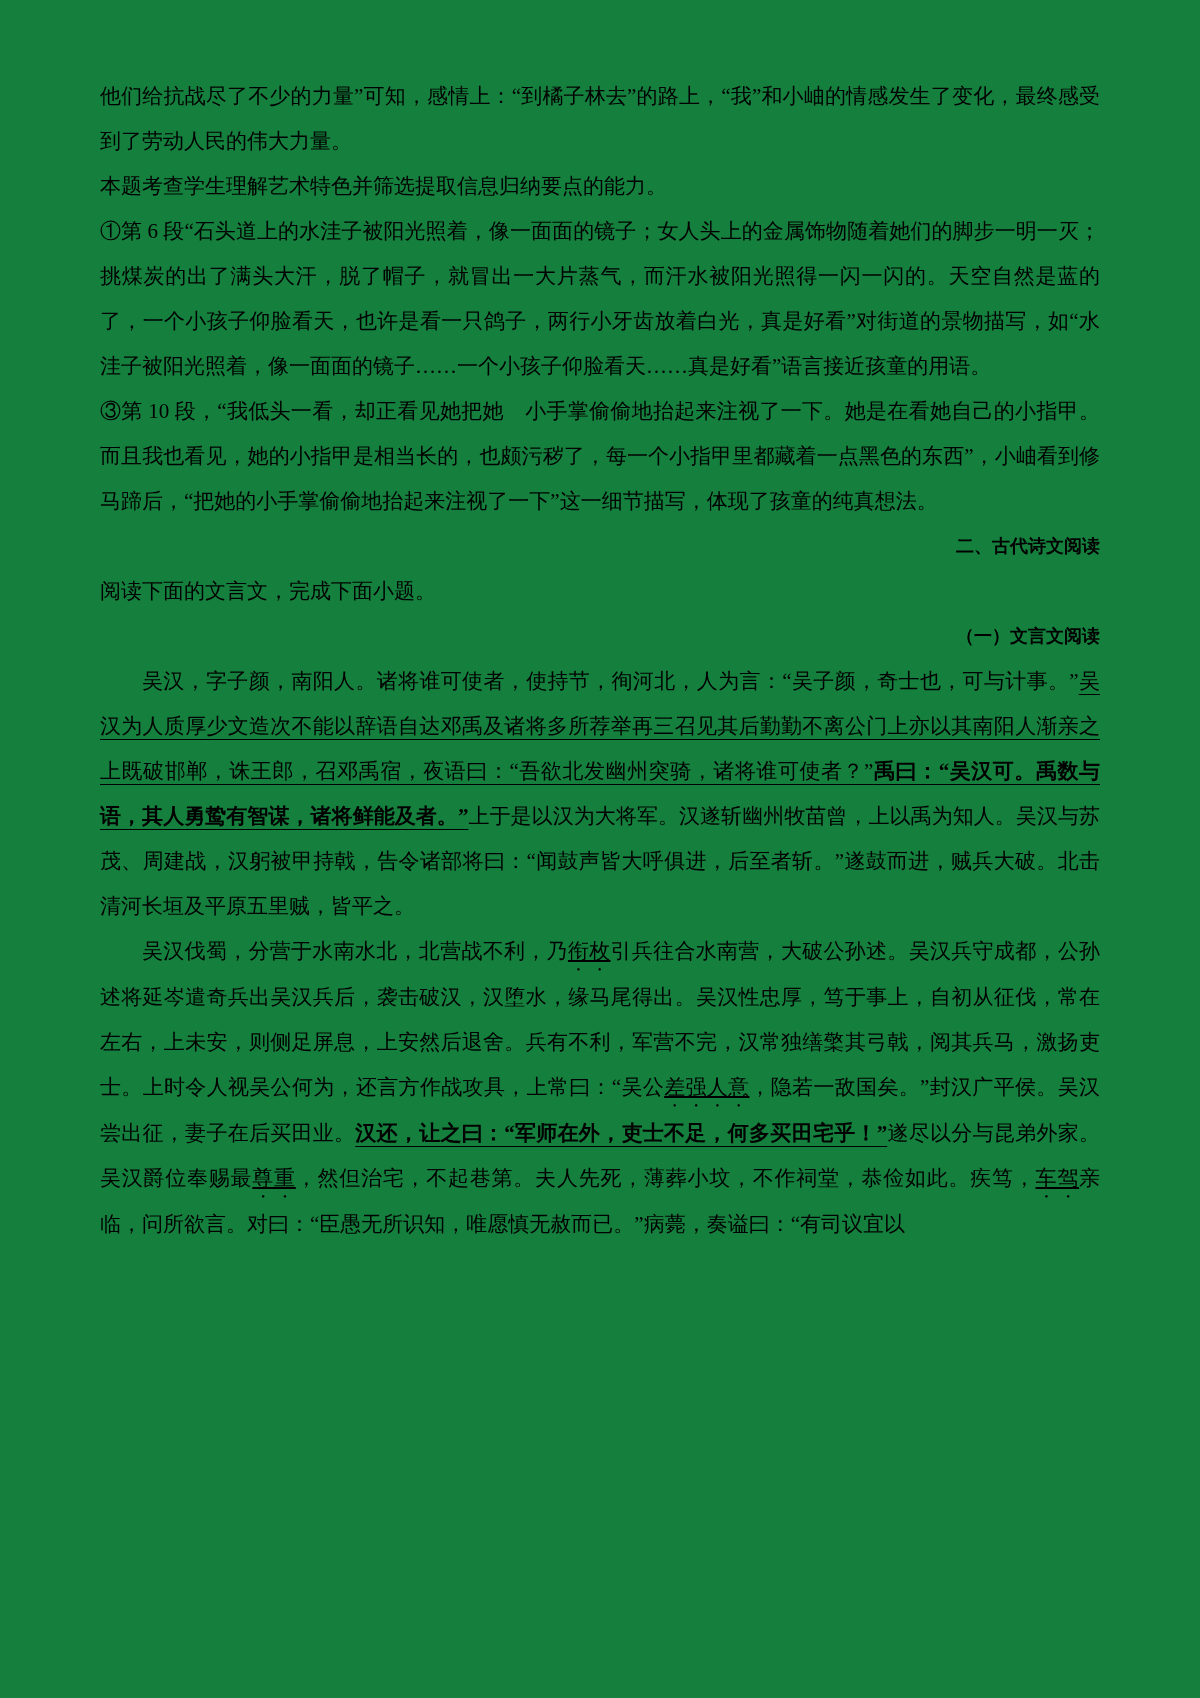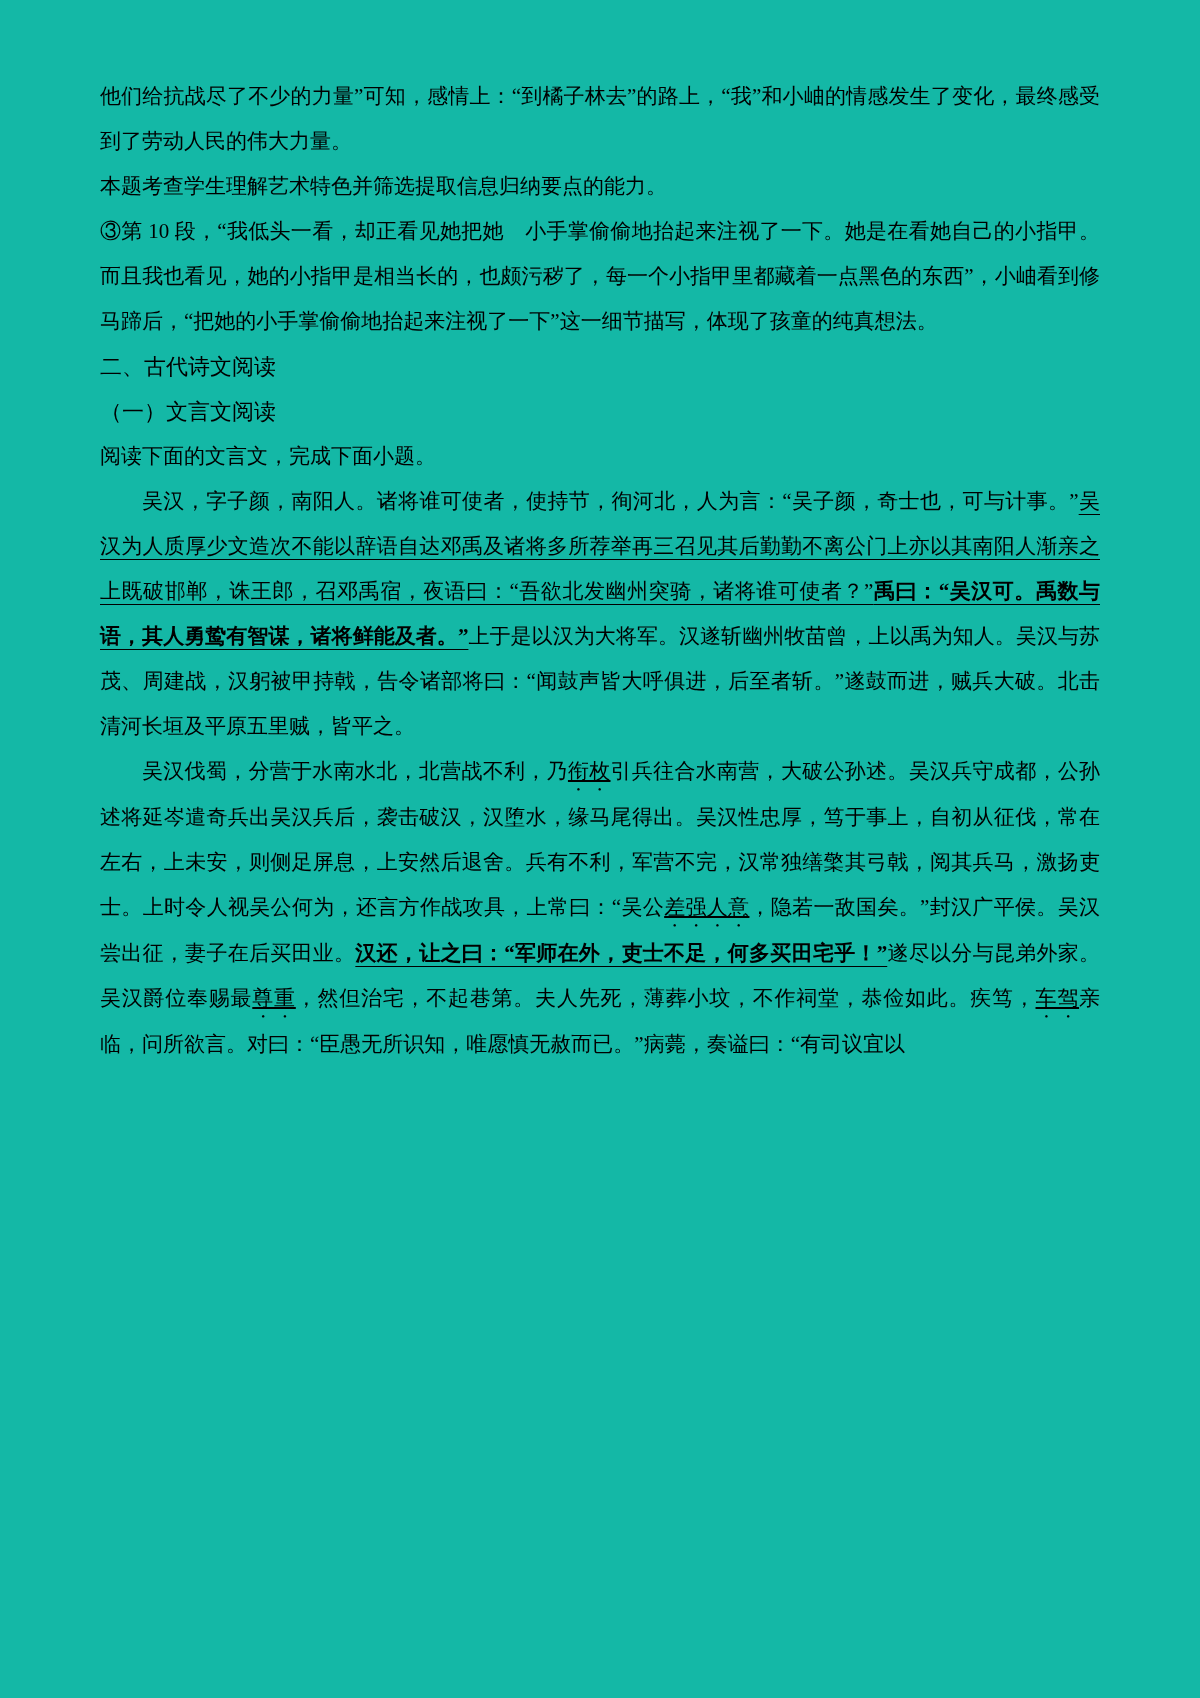--- a/index.html
+++ b/index.html
@@ -12,34 +12,34 @@
     width: 1200px;
     height: 1698px;
     font-family: "Liberation Serif", "DejaVu Serif", serif;
     color: #000000;
   }
   .page {
     box-sizing: border-box;
     width: 1200px;
     height: 1698px;
     padding: 74px 100px 0 100px;
-    background: #14b8a6;
+    background: #15803d;
     overflow: hidden;
   }
   .para {
     margin: 0;
     font-size: 21px;
     line-height: 45px;
     text-align: justify;
     word-break: break-all;
   }
   .para.h1, .para.h2 {
-    font-weight: normal;
-    font-size: 22px;
-    text-align: left;
+    font-weight: bold;
+    font-size: 18px;
+    text-align: right;
   }
   .para.indent {
     text-indent: 2em;
   }
   .b { font-weight: bold; }
   .u {
     text-decoration: underline;
     text-underline-offset: 6px;
     text-decoration-thickness: 1px;
     text-decoration-skip-ink: none;
@@ -52,20 +52,21 @@
     text-decoration: underline;
   }
 </style>
 </head>
 <body>
 
 <div class="page">
   <div class="doc">
       <p class="para body"><span>他们给抗战尽了不少的力量”可知，感情上：“到橘子林去”的路上，“我”和小岫的情感发生了变化，最终感受到了劳动人民的伟大力量。</span></p>
       <p class="para body"><span>本题考查学生理解艺术特色并筛选提取信息归纳要点的能力。</span></p>
+      <p class="para body"><span>①第 6 段“石头道上的水洼子被阳光照着，像一面面的镜子；女人头上的金属饰物随着她们的脚步一明一灭；挑煤炭的出了满头大汗，脱了帽子，就冒出一大片蒸气，而汗水被阳光照得一闪一闪的。天空自然是蓝的了，一个小孩子仰脸看天，也许是看一只鸽子，两行小牙齿放着白光，真是好看”对街道的景物描写，如“水洼子被阳光照着，像一面面的镜子……一个小孩子仰脸看天……真是好看”语言接近孩童的用语。</span></p>
       <p class="para body"><span>③第 10 段，“我低头一看，却正看见她把她　小手掌偷偷地抬起来注视了一下。她是在看她自己的小指甲。而且我也看见，她的小指甲是相当长的，也颇污秽了，每一个小指甲里都藏着一点黑色的东西”，小岫看到修马蹄后，“把她的小手掌偷偷地抬起来注视了一下”这一细节描写，体现了孩童的纯真想法。</span></p>
       <p class="para h1"><span>二、古代诗文阅读</span></p>
+      <p class="para body"><span>阅读下面的文言文，完成下面小题。</span></p>
       <p class="para h2"><span>（一）文言文阅读</span></p>
-      <p class="para body"><span>阅读下面的文言文，完成下面小题。</span></p>
       <p class="para body indent"><span>吴汉，字子颜，南阳人。诸将谁可使者，使持节，徇河北，人为言：“吴子颜，奇士也，可与计事。”</span><span class="u">吴汉为人质厚少文造次不能以辞语自达邓禹及诸将多所荐举再三召见其后勤勤不离公门上亦以其南阳人渐亲之上既破邯郸，诛王郎，召邓禹宿，夜语曰：“吾欲北发幽州突骑，诸将谁可使者？”</span><span class="b u">禹曰：“吴汉可。禹数与语，其人勇鸷有智谋，诸将鲜能及者。”</span><span>上于是以汉为大将军。汉遂斩幽州牧苗曾，上以禹为知人。吴汉与苏茂、周建战，汉躬被甲持戟，告令诸部将曰：“闻鼓声皆大呼俱进，后至者斩。”遂鼓而进，贼兵大破。北击清河长垣及平原五里贼，皆平之。</span></p>
       <p class="para body indent"><span>吴汉伐蜀，分营于水南水北，北营战不利，乃</span><span class="dot">衔枚</span><span>引兵往合水南营，大破公孙述。吴汉兵守成都，公孙述将延岑遣奇兵出吴汉兵后，袭击破汉，汉堕水，缘马尾得出。吴汉性忠厚，笃于事上，自初从征伐，常在左右，上未安，则侧足屏息，上安然后退舍。兵有不利，军营不完，汉常独缮檠其弓戟，阅其兵马，激扬吏士。上时令人视吴公何为，还言方作战攻具，上常曰：“吴公</span><span class="dot">差强人意</span><span>，隐若一敌国矣。”封汉广平侯。吴汉尝出征，妻子在后买田业。</span><span class="b u">汉还，让之曰：“军师在外，吏士不足，何多买田宅乎！”</span><span>遂尽以分与昆弟外家。吴汉爵位奉赐最</span><span class="dot">尊重</span><span>，然但治宅，不起巷第。夫人先死，薄葬小坟，不作祠堂，恭俭如此。疾笃，</span><span class="dot">车驾</span><span>亲临，问所欲言。对曰：“臣愚无所识知，唯愿慎无赦而已。”病薨，奏谥曰：“有司议宜以</span></p>
     </div>
 </div>
 
 </body></html>

